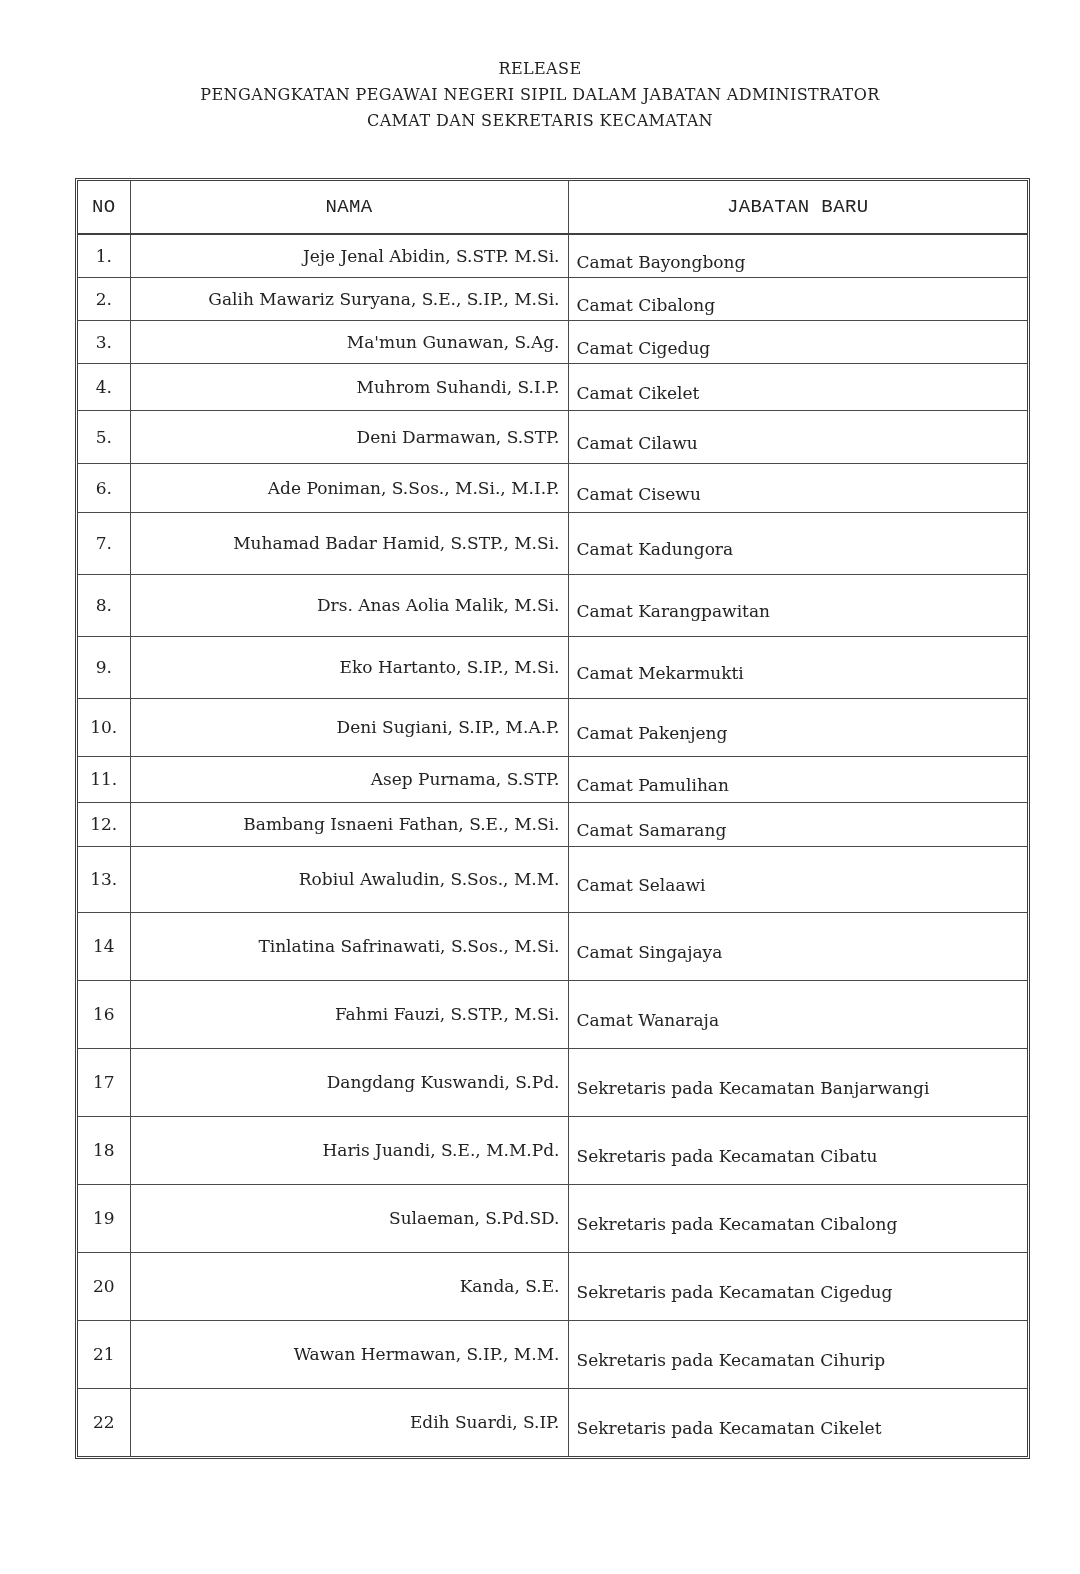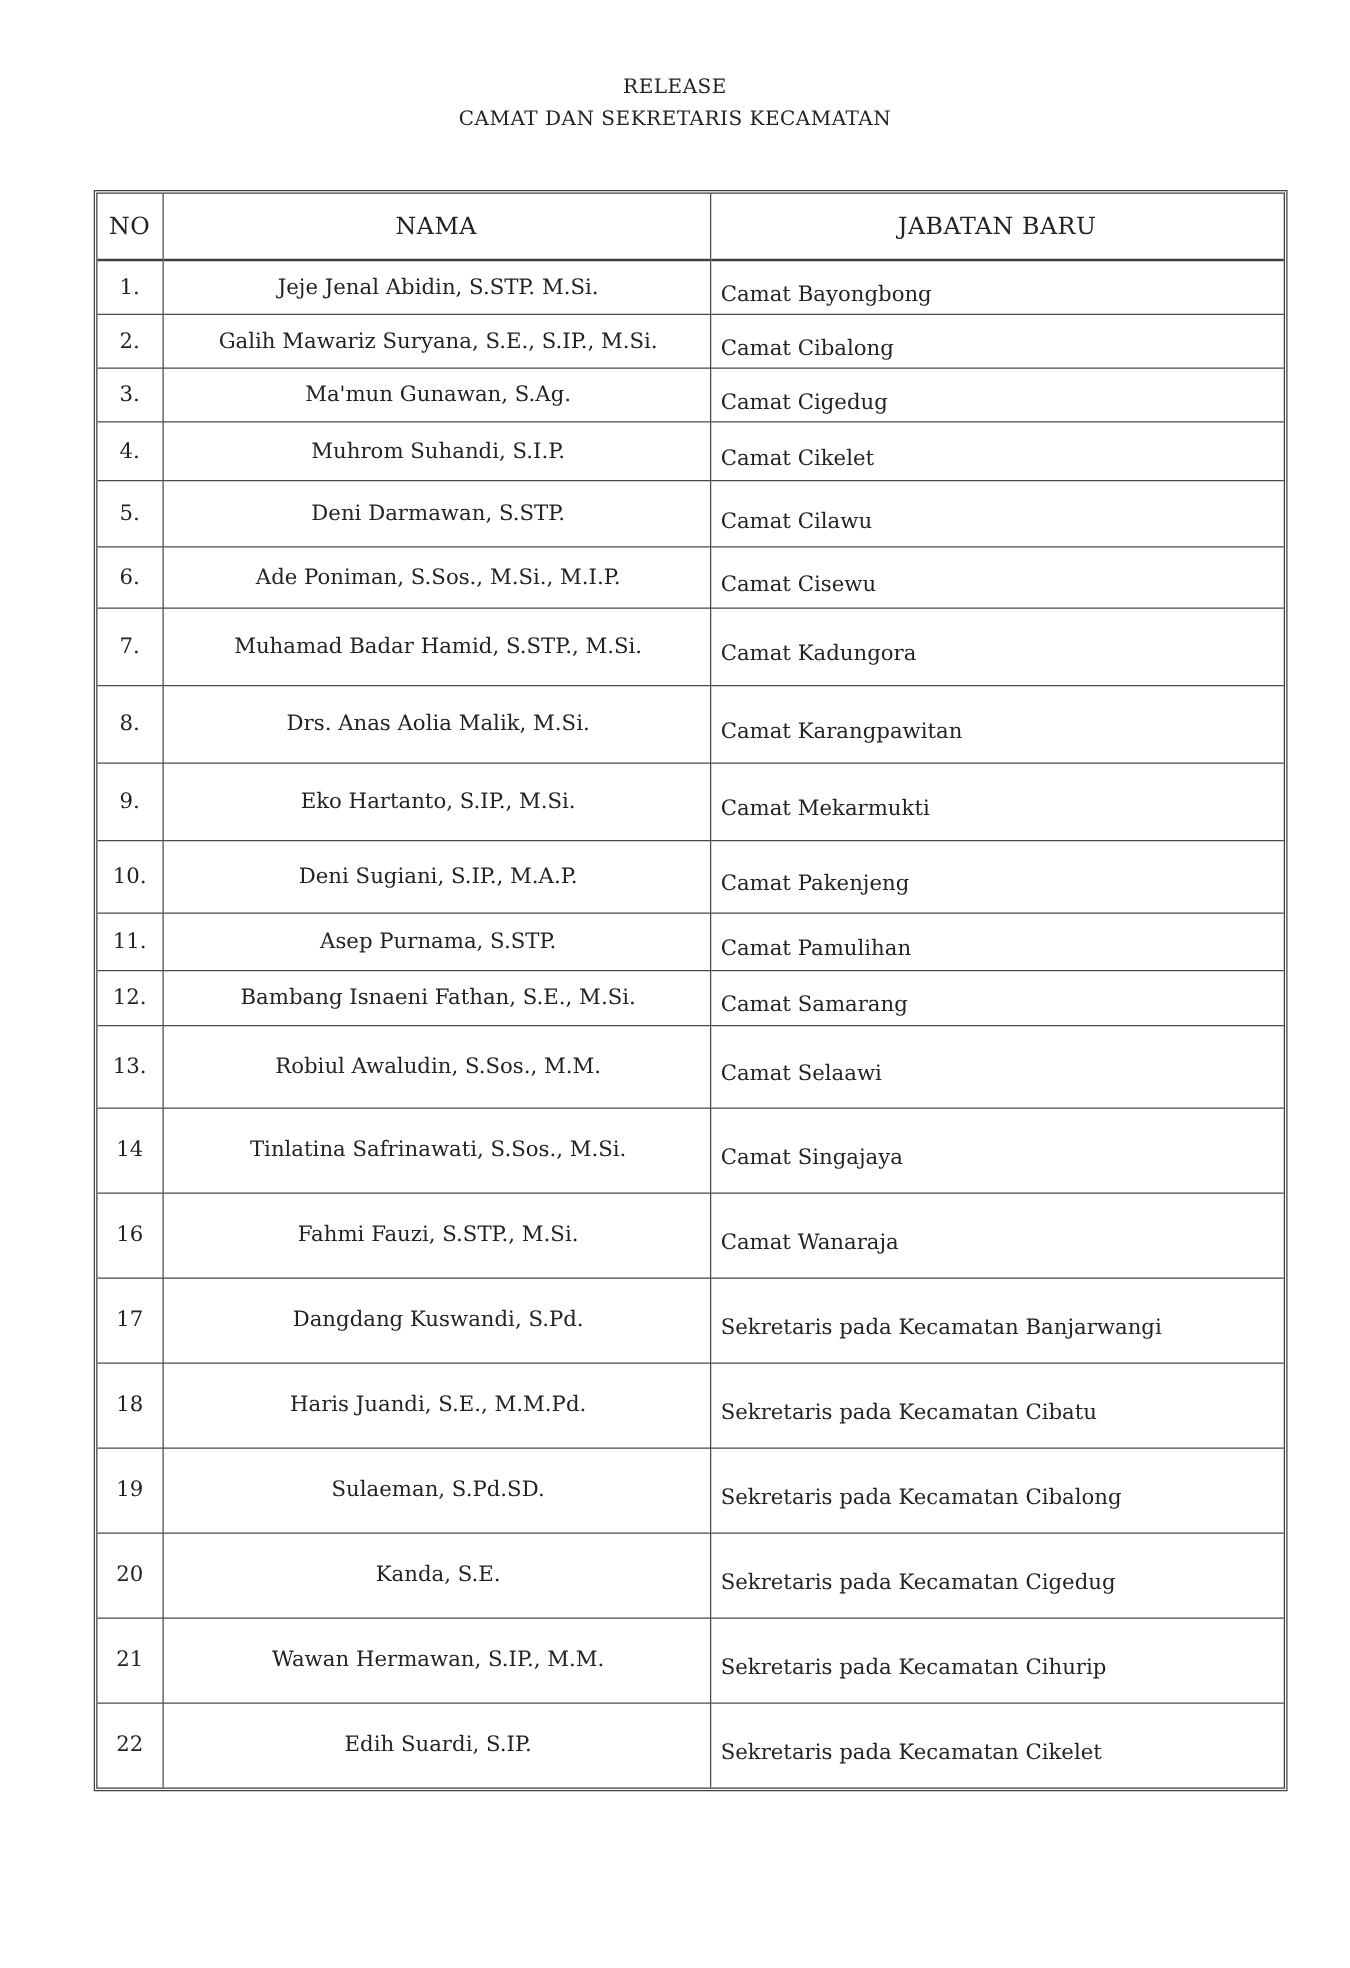--- a/index.html
+++ b/index.html
@@ -41,35 +41,35 @@
   table.roster col.c-nama { width: 438px; }
   table.roster th, table.roster td {
     border: 1px solid #4a4a4a;
     font-weight: normal;
     vertical-align: middle;
     overflow: hidden;
   }
   
   table.roster tr > *:first-child { border-left: none; }
   table.roster tr > *:last-child { border-right: none; }
-  table.roster thead th { border-top: none; }
+  table.roster thead th { border-top: none; font-family: Liberation Mono, monospace; }
   table.roster tbody tr:last-child td { border-bottom: none; }
 
   table.roster thead th {
     height: 50px;
     font-size: 19px;
     text-align: center;
     border-bottom: 2px solid #3f3f3f;
     letter-spacing: 0.4px;
   }
   table.roster td {
     font-size: 17px;
   }
   td.cell-no { text-align: center; padding: 0 2px; }
-  td.cell-nama { text-align: center; padding: 0 8px 0 11px; }
+  td.cell-nama { text-align: right; padding: 0 8px 0 11px; }
   td.cell-jabatan { text-align: left; padding: 12px 8px 0 8px; }
 
   
   tbody tr:nth-child(-n+3) { height: 43px; }
   tbody tr:nth-child(4)    { height: 47px; }
   tbody tr:nth-child(5)    { height: 53px; }
   tbody tr:nth-child(6)    { height: 49px; }
   tbody tr:nth-child(n+7):nth-child(-n+9) { height: 62px; }
   tbody tr:nth-child(10)   { height: 58px; }
   tbody tr:nth-child(11)   { height: 46px; }
@@ -78,20 +78,21 @@
   tbody tr:nth-child(n+14) { height: 68px; }
   tbody tr:nth-child(22)   { height: 72px; }
 </style>
 </head>
 <body>
 
 <div class="doc">
 
   <div class="title-block">
     <div>RELEASE</div>
+    <div>PENGANGKATAN PEGAWAI NEGERI SIPIL DALAM JABATAN ADMINISTRATOR</div>
     <div>CAMAT DAN SEKRETARIS KECAMATAN</div>
   </div>
 
   <div class="table-wrap">
     <table class="roster">
       <colgroup>
         <col class="c-no">
         <col class="c-nama">
         <col class="c-jabatan">
       </colgroup>

